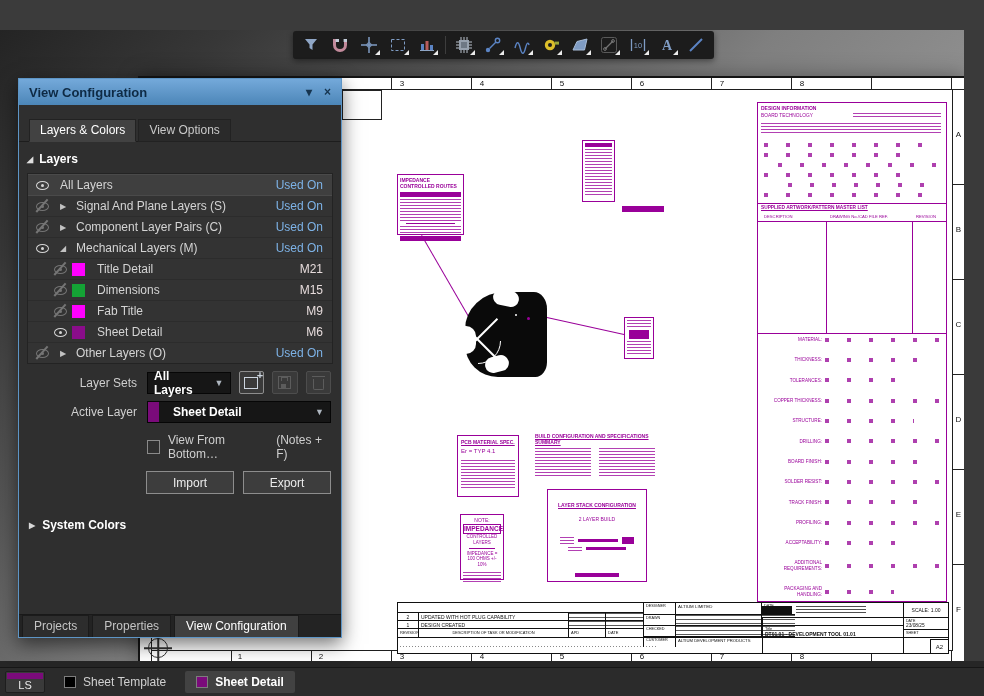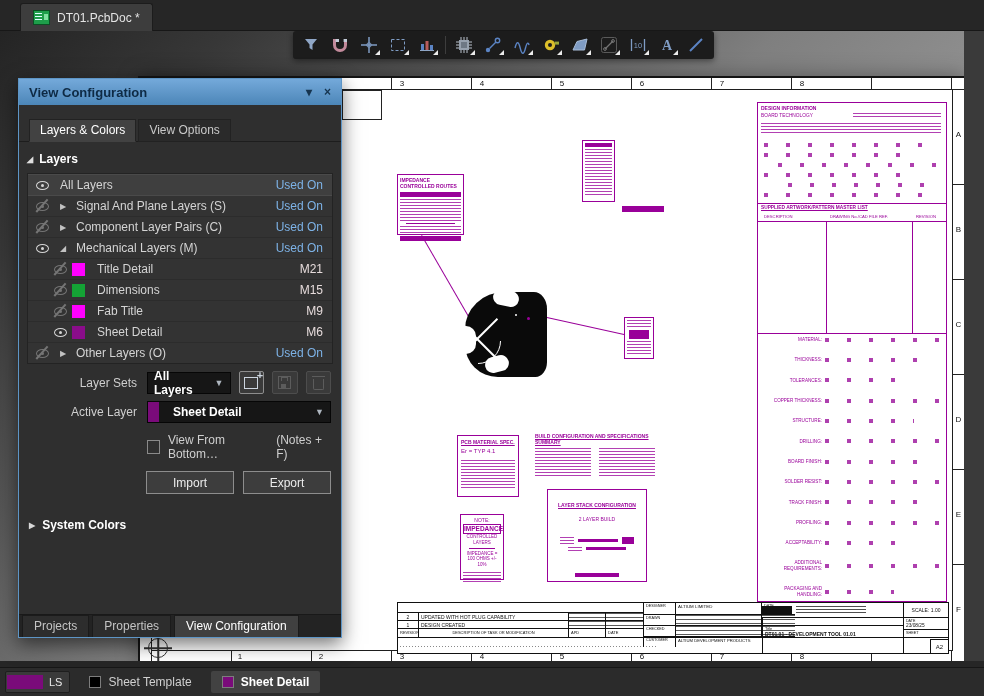--- a/index.html
+++ b/index.html
@@ -125,39 +125,33 @@
   .pbtn{width:86px;height:21px;background:#3d3d3d;border:1px solid #8d8d8d;color:#ececec;font-size:12px;
         display:flex;align-items:center;justify-content:center;}
   .syscolors{display:flex;align-items:center;gap:7px;padding:24px 0 0 10px;color:#ffffff;font-weight:bold;}
   .syscolors .tri{font-size:8px;color:#d8d8d8;}
   .pfoot{position:absolute;left:0;right:0;bottom:0;height:22px;background:#232323;border-top:1px solid #191919;display:flex;align-items:flex-end;}
   .ftab{padding:3px 11px 4px 11px;font-size:12px;color:#c4c4c4;background:#2d2d2d;border:1px solid #1b1b1b;border-bottom:none;margin-left:3px;}
   .ftab.act{background:#404040;color:#ffffff;}
   
   .statusbar{position:absolute;left:0;right:0;bottom:0;height:28px;background:#2b2b2b;border-top:1px solid #161616;
         display:flex;align-items:center;padding-left:5px;z-index:70;font-size:12px;color:#d0d0d0;}
-  .lschip{height:18px;background:#3a3a3a;border:1px solid #1e1e1e;border-radius:2px;display:flex;align-items:center;padding:1px;}
+  .lschip{height:18px;background:#3a3a3a;border:1px solid #1e1e1e;border-radius:2px;display:flex;align-items:center;padding:1px;flex-direction:column;}
   .lschip .sw{width:36px;height:14px;}
   .lschip .lstxt{padding:0 6px;color:#e8e8e8;font-size:11px;}
   .sbtab{height:22px;display:flex;align-items:center;gap:7px;padding:0 11px;margin-left:8px;}
   .sbtab .sw{width:12px;height:12px;border:1px solid #7d7d7d;box-sizing:border-box;}
   .sbtab.act{background:#424242;border-radius:2px;color:#ffffff;font-weight:bold;}
   .micro{position:absolute;overflow:hidden;line-height:1.2;}
 </style>
 </head>
 <body>
 
 <div id="app">
 
-  <div class="tabstrip">
-    <div class="doctab">
-      <span class="pcbicon"></span>
-      <span>DT01.PcbDoc *</span>
-    </div>
-  </div>
 
   <div class="canvas">
 
     <div class="acttoolbar">
       <div class="tbslot">
         <svg width="18" height="18" viewBox="0 0 18 18">
             <path d="M3 3h12l-4.5 5.5V14l-3-2V8.5Z" fill="#8fa6c6"></path>
           </svg>
       </div>
       <div class="tbslot">

